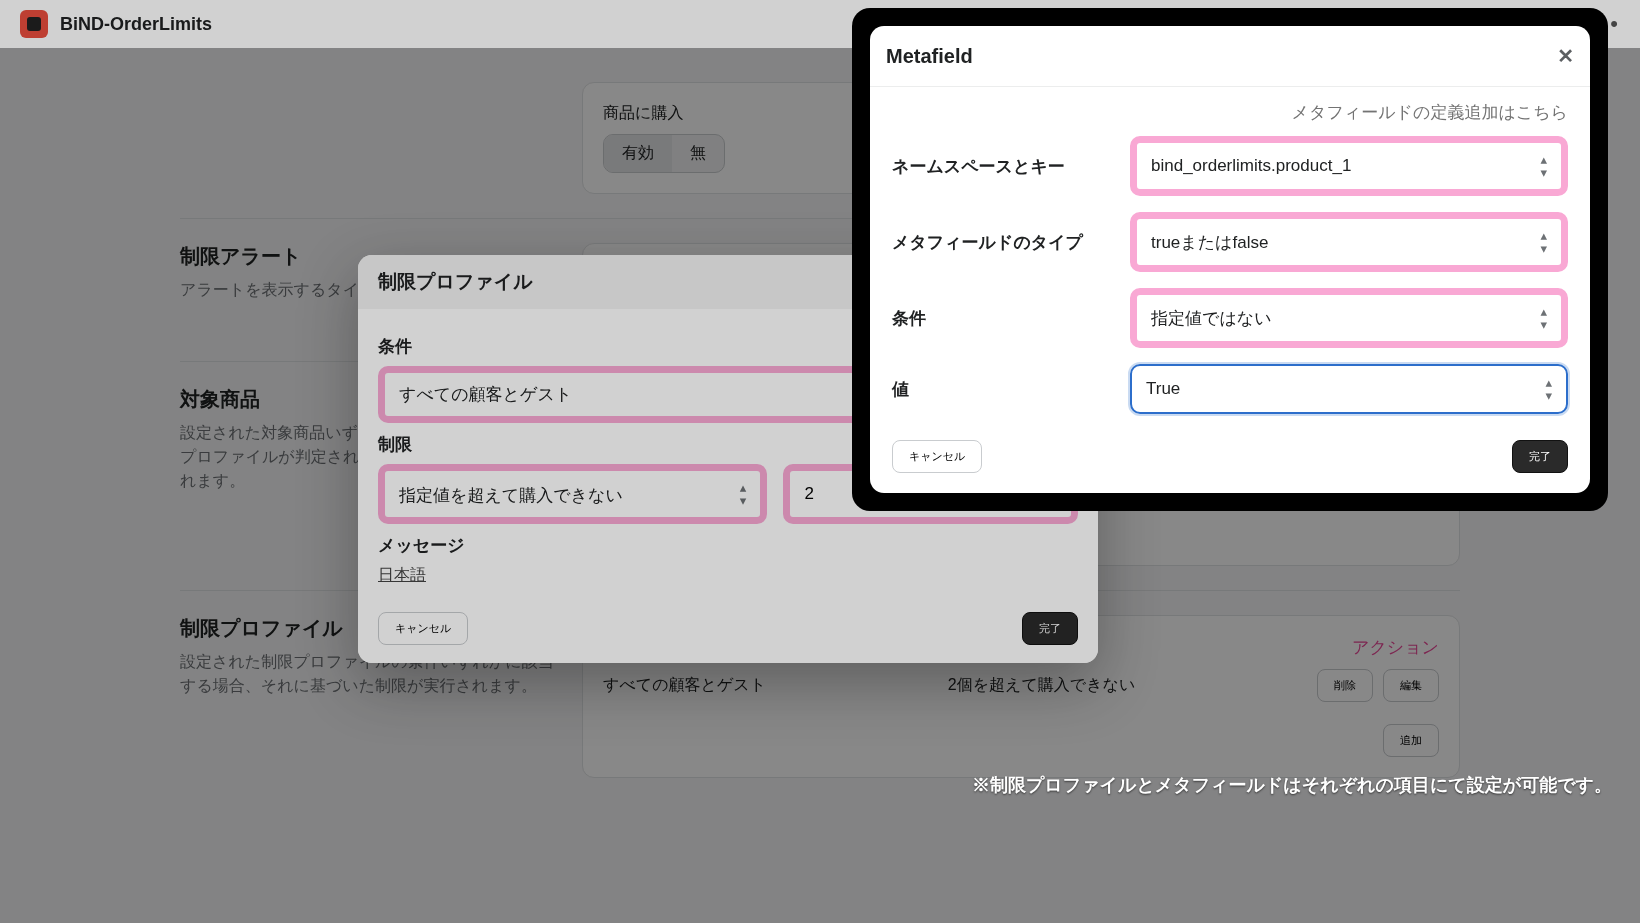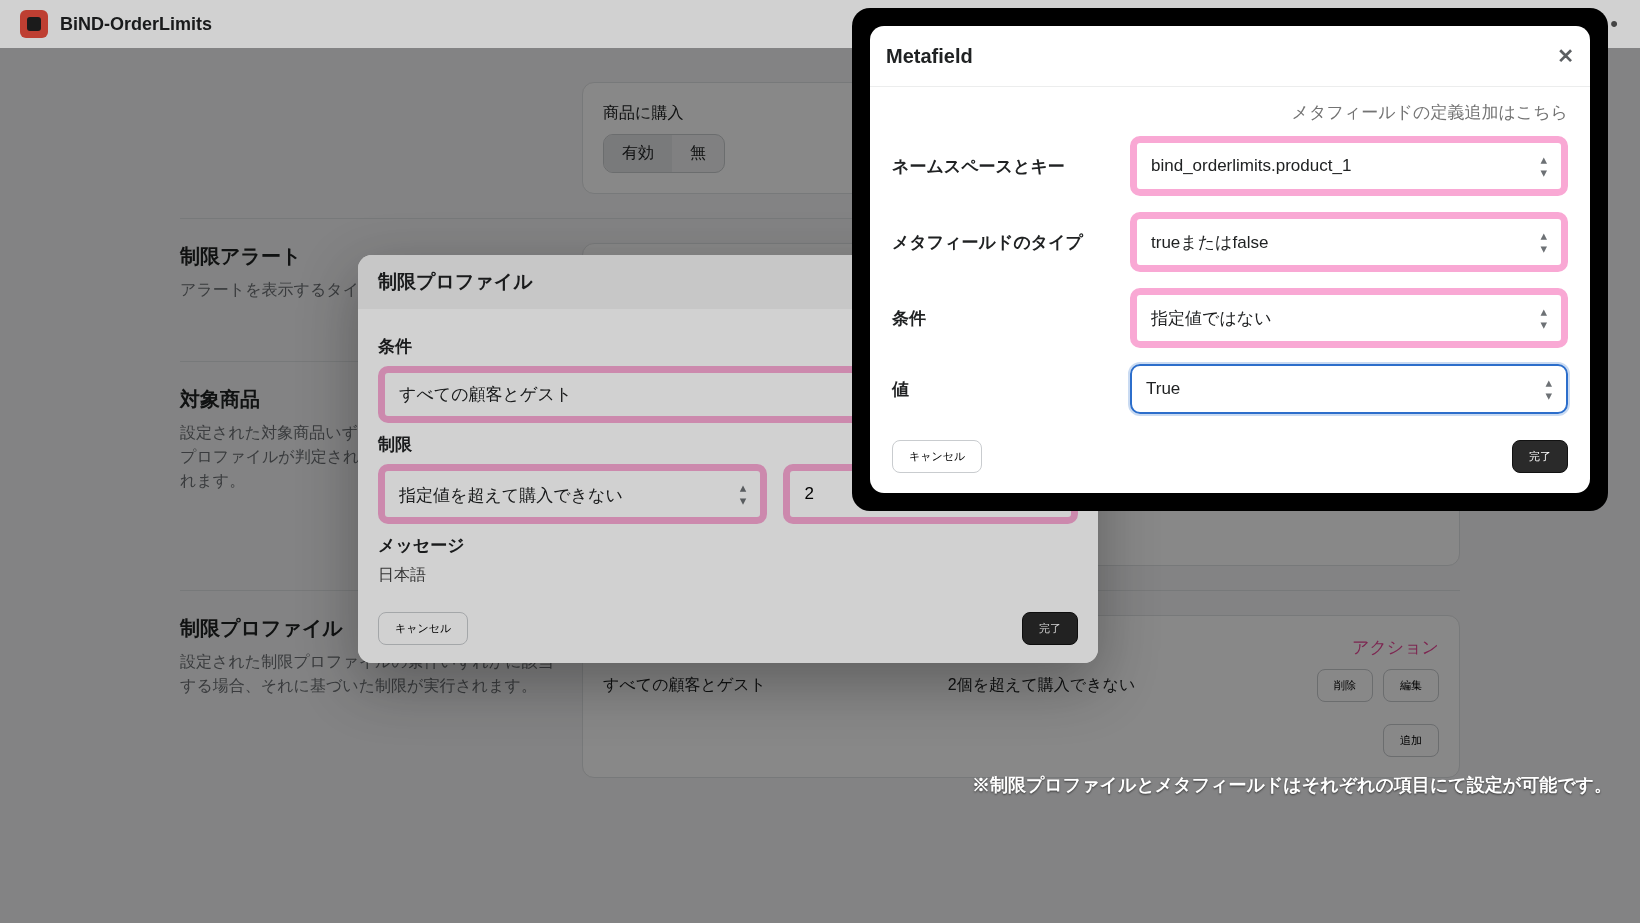--- a/index.html
+++ b/index.html
@@ -33,21 +33,21 @@
 .btn { background: #fff; border: 1px solid #c9cccf; border-radius: 8px; padding: 8px 16px; font-size: 11px; cursor: pointer; }
 .btn-dark { background: #2a2a2a; color: #fff; border: 1px solid #111; }
 .btn-row { display: flex; gap: 10px; }
 .add-row { display: flex; justify-content: flex-end; margin-top: 12px; }
 
 
 .modal1 { position: absolute; left: 358px; top: 255px; width: 740px; background: #fff; border-radius: 14px; z-index: 6; box-shadow: 0 20px 60px rgba(0,0,0,.3); overflow: hidden; }
 .modal-head { background: #f3f3f3; padding: 14px 20px; font-size: 19px; font-weight: 600; }
 .modal-body { padding: 16px 20px 0; }
 .flabel { font-size: 17px; font-weight: 600; margin: 10px 0 8px; }
-.sublabel { font-size: 16px; color: #444; margin: 6px 0 8px; }
+.sublabel { font-size: 16px; color: #444; margin: 6px 0 8px; text-decoration: underline; }
 .select, .input { width: 100%; border: 7px solid #f9a8d4; border-radius: 10px; padding: 10px 14px; font-size: 17px; background: #fff; position: relative; }
 .select { display:flex; align-items:center; justify-content:space-between; }
 .chev { color: #6d7175; font-size: 13px; line-height: 1; }
 .limit-row { display: flex; gap: 16px; }
 .limit-row .select { flex: 1.1; align-items: flex-end; }
 .limit-row .input { flex: 0.8; }
 .modal-foot { padding: 18px 20px; display: flex; justify-content: space-between; align-items: center; background: #fff; }
 
 
 .modal2 { position: absolute; right: 32px; top: 8px; width: 756px; z-index: 10; }

